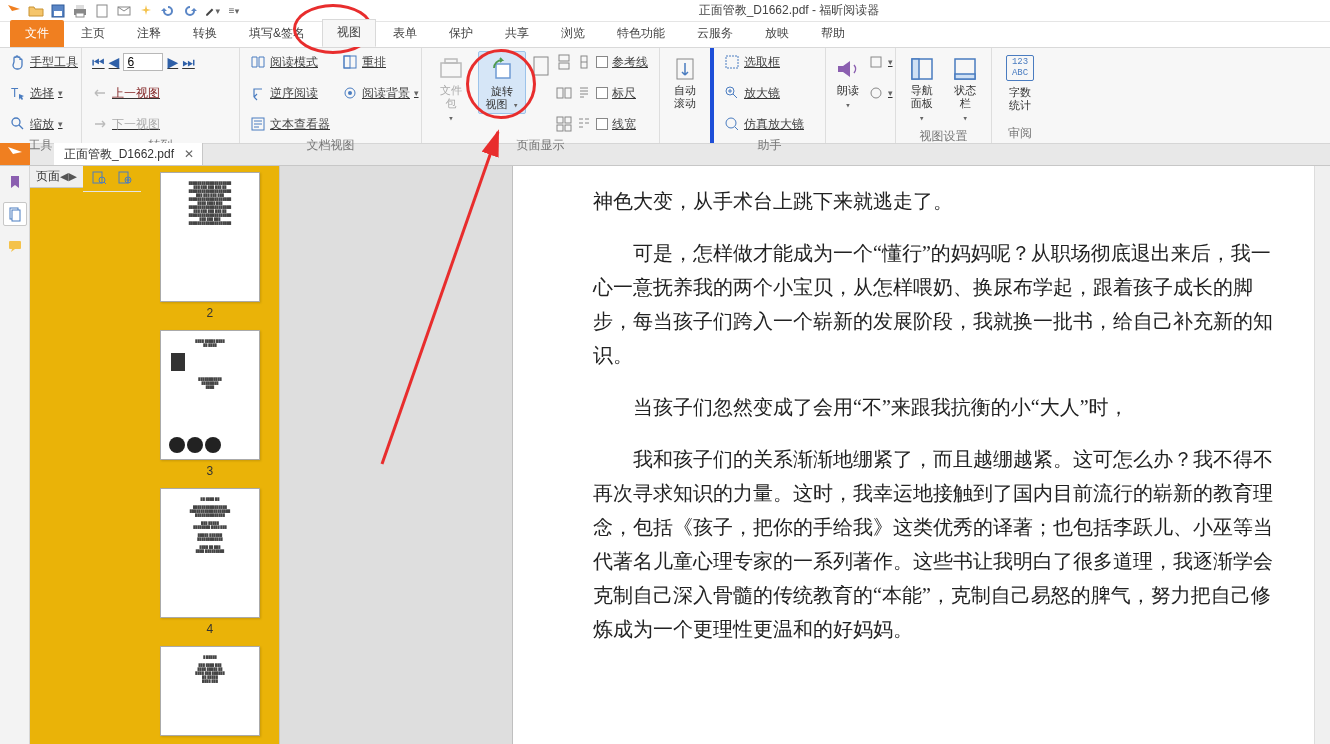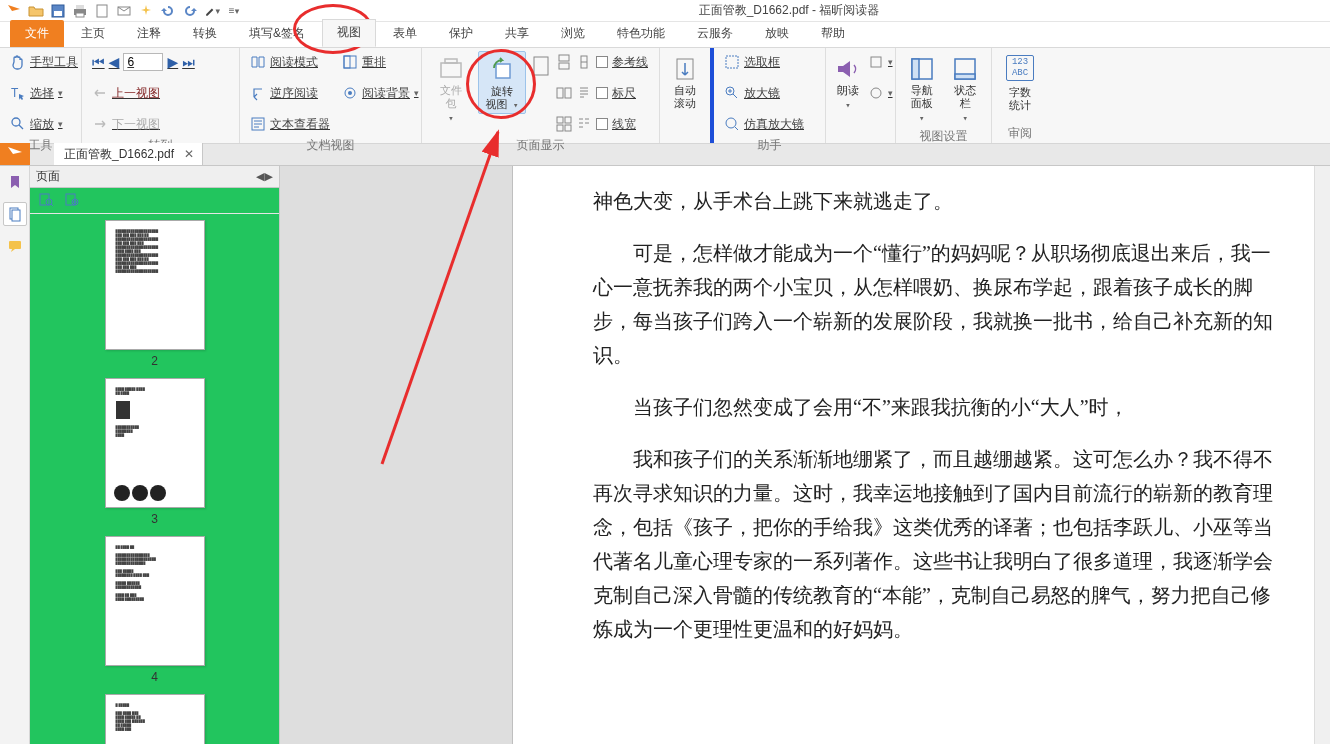--- a/index.html
+++ b/index.html
@@ -38,21 +38,21 @@
   .foxit-mark { width:30px; height:22px; background:#f07f20; display:flex; align-items:center; justify-content:center; }
   .doctab { display:flex; align-items:center; height:22px; background:#fff; border-right:1px solid #c7c7c7; padding:0 8px 0 10px; gap:10px; font-size:12px; }
   .doctab .x { color:#666; cursor:pointer; }
 
   
   .content { display:flex; height:calc(744px - 22px - 26px - 96px - 22px); }
   .sidetabs { width:30px; background:#f3f3f3; border-right:1px solid #d6d6d6; display:flex; flex-direction:column; align-items:center; padding-top:4px; gap:8px; }
   .sidetab { width:24px; height:24px; display:flex; align-items:center; justify-content:center; cursor:pointer; border-radius:2px; }
   .sidetab.active { background:#fff; border:1px solid #c7c7c7; }
 
-  .panel { width:250px; background:#22c55e; border-right:1px solid #c7c7c7; display:flex; flex-direction:column; }
+  .panel { width:250px; background:#eab308; border-right:1px solid #c7c7c7; display:flex; flex-direction:row;text-align:center; }
   .panel-head { height:22px; background:#efefef; border-bottom:1px solid #c7c7c7; display:flex; align-items:center; justify-content:space-between; padding:0 6px; font-size:12px; }
   .panel-head .arrows { font-size:11px; color:#555; cursor:pointer; }
   .panel-tools { height:26px; display:flex; align-items:center; gap:10px; padding:0 8px; border-bottom:1px solid #e5e5e5; }
   .thumbs { flex:1; overflow:auto; padding:6px 0 10px 0; display:flex; flex-direction:column; align-items:center; gap:4px; }
   .thumb { width:100px; border:1px solid #aaa; background:#fff; box-shadow:1px 1px 2px rgba(0,0,0,0.15); }
   .thumb .pg { height:128px; padding:8px 10px; font-size:3px; color:#444; line-height:4px; overflow:hidden; }
   .thumb-label { font-size:12px; color:#333; margin-bottom:6px; }
 
   .viewer { flex:1; background:#dedede; display:flex; overflow:hidden; }
   .gutter { width:232px; background:#dedede; }

